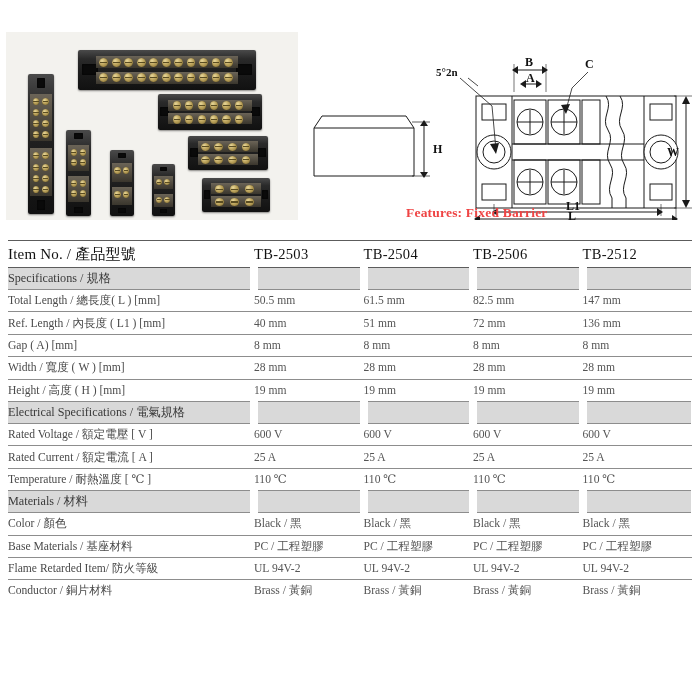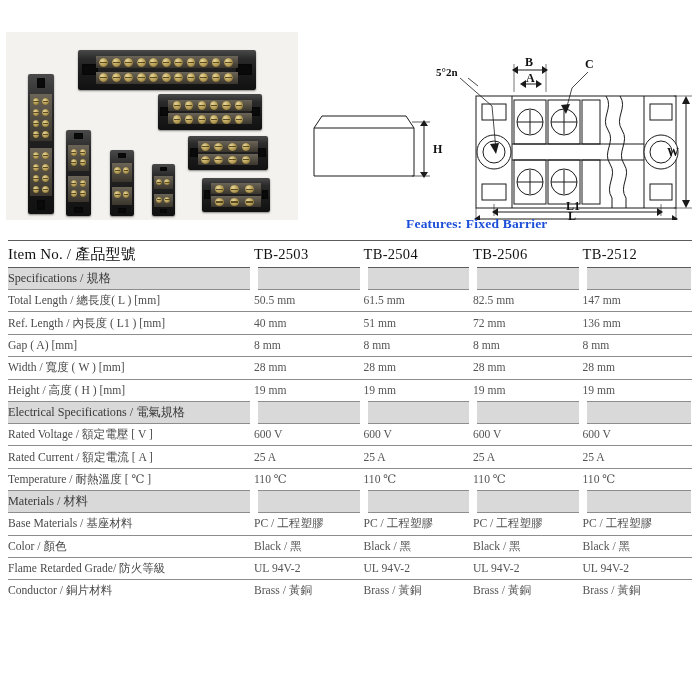--- a/index.html
+++ b/index.html
@@ -72,25 +72,25 @@
     position: absolute;
     left: 300px; top: 34px;
     width: 396px; height: 186px;
   }
   #drawing svg { display: block; }
 
   
   #features {
     position: absolute;
     left: 406px;
-    top: 216px;
+    top: 205px;
     font-size: 13.5px;
     font-weight: bold;
     letter-spacing: .2px;
-    color: #1d4ed8;
+    color: #ef4444;
     white-space: nowrap;
   }
 
   
   #spec-table {
     position: absolute;
     left: 8px;
     top: 240px;
     width: 684px;
     border-collapse: collapse;
@@ -502,35 +502,35 @@
         <td class="val">110 ℃</td>
       </tr>
       <tr class="sect">
         <td class="lbl">Materials /  材料</td>
         <td class="val"></td>
         <td class="val"></td>
         <td class="val"></td>
         <td class="val"></td>
       </tr>
       <tr class="data">
+        <td class="lbl">Color /  顏色</td>
+        <td class="val">Black /  黑</td>
+        <td class="val">Black /  黑</td>
+        <td class="val">Black /  黑</td>
+        <td class="val">Black /  黑</td>
+      </tr>
+      <tr class="data">
         <td class="lbl">Base Materials /  基座材料</td>
         <td class="val">PC /  工程塑膠</td>
         <td class="val">PC /  工程塑膠</td>
         <td class="val">PC /  工程塑膠</td>
         <td class="val">PC /  工程塑膠</td>
       </tr>
       <tr class="data">
-        <td class="lbl">Color /  顏色</td>
-        <td class="val">Black /  黑</td>
-        <td class="val">Black /  黑</td>
-        <td class="val">Black /  黑</td>
-        <td class="val">Black /  黑</td>
-      </tr>
-      <tr class="data">
-        <td class="lbl">Flame Retarded Grade/  防火等級</td>
+        <td class="lbl">Flame Retarded Item/  防火等級</td>
         <td class="val">UL 94V-2</td>
         <td class="val">UL 94V-2</td>
         <td class="val">UL 94V-2</td>
         <td class="val">UL 94V-2</td>
       </tr>
       <tr class="data last">
         <td class="lbl">Conductor /  銅片材料</td>
         <td class="val">Brass /  黃銅</td>
         <td class="val">Brass /  黃銅</td>
         <td class="val">Brass /  黃銅</td>

